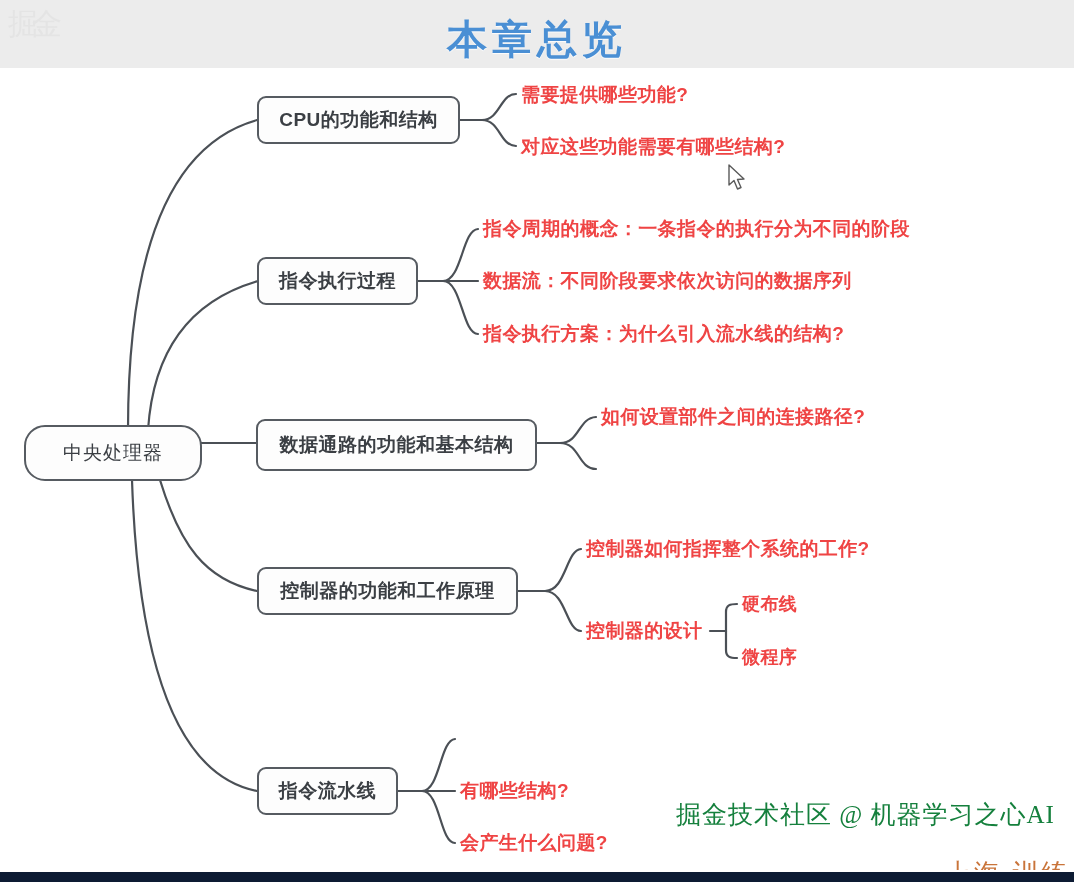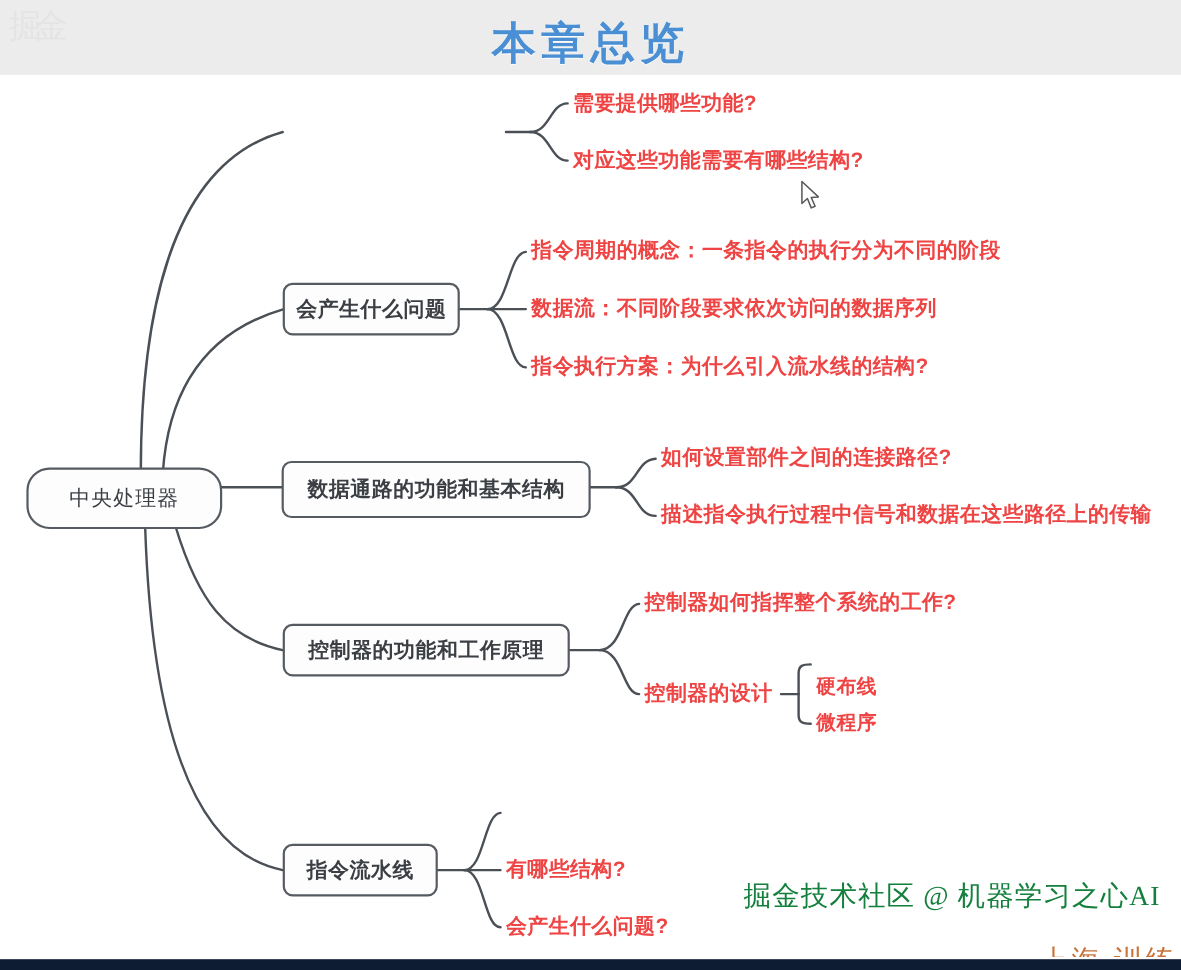--- a/index.html
+++ b/index.html
@@ -180,36 +180,36 @@
 
       <path d="M 398 791 L 422 791"></path>
       <path d="M 422 791 C 440 791 440 740 455 739"></path>
       <path d="M 422 791 L 455 791"></path>
       <path d="M 422 791 C 440 791 440 843 455 843"></path>
     </g>
   </svg>
 
   <div class="node-box root" style="left:24px; top:425px; width:178px; height:56px;">中央处理器</div>
 
+  <div class="node-box" style="left:257px; top:96px; width:203px; height:48px;">CPU的功能和结构</div>
   <div class="leaf-text" style="left:521px; top:85px;">需要提供哪些功能?</div>
   <div class="leaf-text" style="left:521px; top:137px;">对应这些功能需要有哪些结构?</div>
 
-  <div class="node-box" style="left:257px; top:257px; width:161px; height:48px;">会产生什么问题</div>
+  <div class="node-box" style="left:257px; top:257px; width:161px; height:48px;">指令执行过程</div>
   <div class="leaf-text" style="left:483px; top:219px;">指令周期的概念：一条指令的执行分为不同的阶段</div>
   <div class="leaf-text" style="left:483px; top:271px;">数据流：不同阶段要求依次访问的数据序列</div>
   <div class="leaf-text" style="left:483px; top:324px;">指令执行方案：为什么引入流水线的结构?</div>
 
   <div class="node-box" style="left:256px; top:419px; width:281px; height:52px;">数据通路的功能和基本结构</div>
   <div class="leaf-text" style="left:601px; top:407px;">如何设置部件之间的连接路径?</div>
-  <div class="leaf-text" style="left:601px; top:459px;">描述指令执行过程中信号和数据在这些路径上的传输</div>
 
   <div class="node-box" style="left:257px; top:567px; width:261px; height:48px;">控制器的功能和工作原理</div>
   <div class="leaf-text" style="left:586px; top:539px;">控制器如何指挥整个系统的工作?</div>
   <div class="leaf-text" style="left:586px; top:621px;">控制器的设计</div>
-  <div class="leaf-text sub" style="left:742px; top:595px;margin-top:20px;">硬布线</div>
+  <div class="leaf-text sub" style="left:742px; top:595px;">硬布线</div>
   <div class="leaf-text sub" style="left:742px; top:648px;">微程序</div>
 
   <div class="node-box" style="left:257px; top:767px; width:141px; height:48px;">指令流水线</div>
   <div class="leaf-text" style="left:460px; top:781px;">有哪些结构?</div>
   <div class="leaf-text" style="left:460px; top:833px;">会产生什么问题?</div>
 
   <div id="bottom-watermark">掘金技术社区 @ 机器学习之心AI</div>
   <div id="bottom-orange-clip">上海 训练</div>
   <div id="bottom-bar"></div>
 

